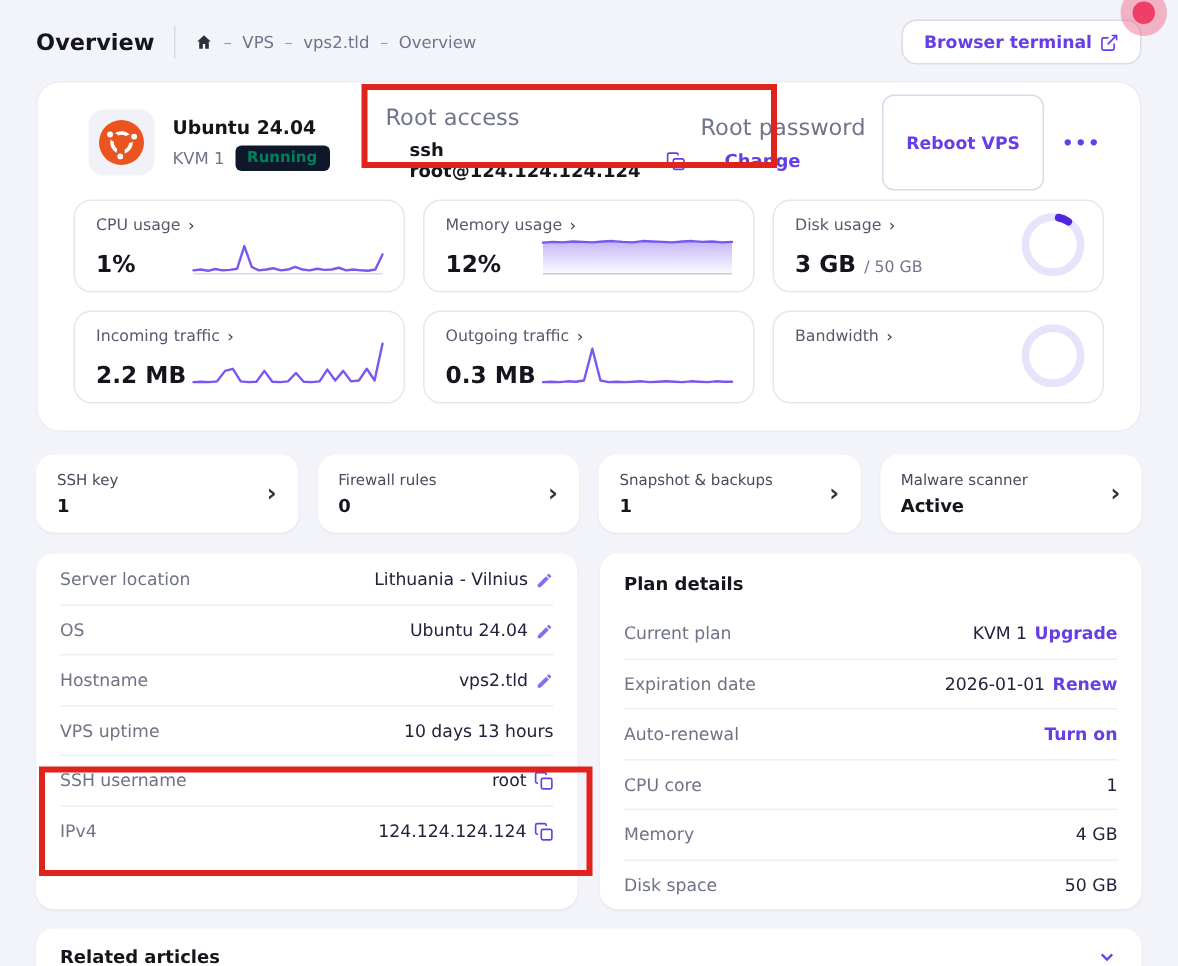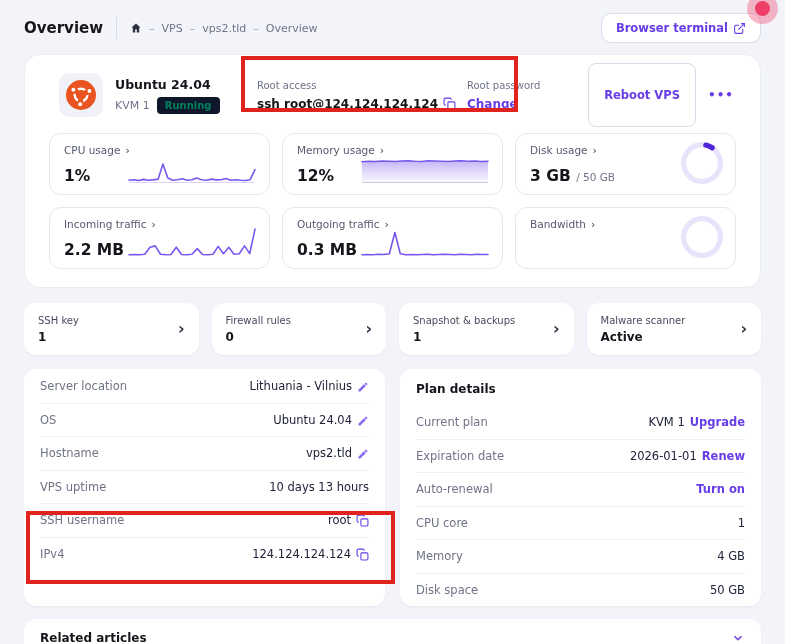--- a/index.html
+++ b/index.html
@@ -37,22 +37,22 @@
   .os-tile { width:44px; height:44px; border-radius:10px; background:#f1f2f7; display:flex; align-items:center; justify-content:center; }
   .os-tile svg { width:30px; height:30px; }
   .server-id { margin-left:12px; width:132px; }
   .os-name { font-size:12.5px; font-weight:bold; color:#15161c; margin-bottom:5px; }
   .server-sub { display:flex; align-items:center; gap:7px; }
   .plan { font-size:11px; color:#70748a; }
   .badge { background:#0f172a; color:#00805f; font-size:10px; font-weight:bold; padding:3px 8px; border-radius:4px; }
   .kv { margin-left:10px; }
   .kv.root-access { width:200px; }
   .kv.root-password { width:120px; }
-  .kv-label { font-size:10px; color:#70748a; margin-bottom:6px; }
-  .kv-value { font-size:12px; font-weight:bold; color:#15161c; display:flex; align-items:center; gap:5px; }
+  .kv-label { font-size:15px; color:#70748a; margin-bottom:6px; }
+  .kv-value { font-size:12px; font-weight:bold; color:#15161c; display:flex; align-items:center; gap:5px;margin-left:16px; }
   .link { color:#673de6; text-decoration:none; font-weight:bold; cursor:pointer; }
   .copy-icon svg { width:13px; height:13px; stroke:#673de6; fill:none; stroke-width:2; display:block; cursor:pointer; }
   .server-actions { margin-left:auto; display:flex; align-items:center; gap:10px; }
   .btn-reboot {
     background:#fff; border:1px solid #d8dbe8; border-radius:8px;
     padding:24px 15px; font-size:11.5px; font-weight:bold; color:#673de6;
     font-family:inherit; cursor:pointer;
   }
   .btn-more { background:none; border:none; color:#673de6; font-size:12px; font-weight:bold; letter-spacing:1px; cursor:pointer; font-family:inherit; padding:4px 2px; }
 

